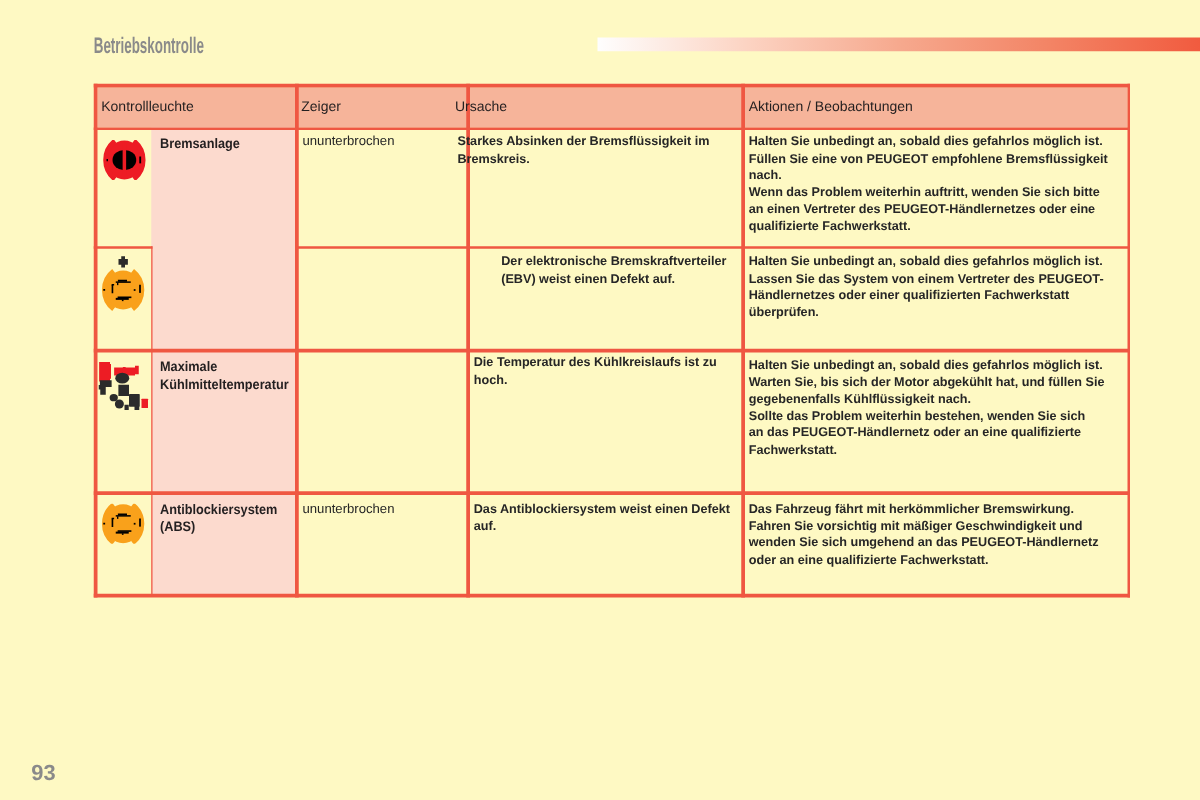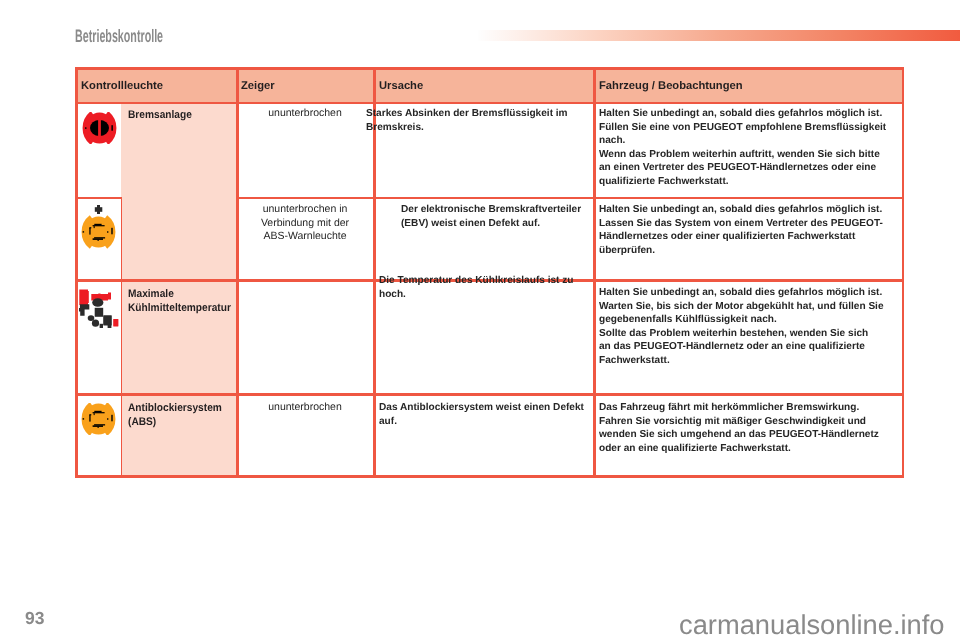--- a/index.html
+++ b/index.html
@@ -1,38 +1,38 @@
 <!DOCTYPE html>
 <html><head>
 <meta charset="utf-8">
 <style>
   html,body{margin:0;padding:0;}
   body{width:960px;height:640px;background:#000;overflow:hidden;
        font-family:"Liberation Sans",sans-serif;-webkit-font-smoothing:antialiased;
        text-rendering:geometricPrecision;}
-  .page{position:relative;width:960px;height:640px;overflow:hidden;background:#ffffff;
+  .page{position:relative;width:960px;height:640px;overflow:hidden;background:#fef9c3;
          filter:blur(0px);}
 
   .chapter-title{position:absolute;left:75px;top:26.5px;font-size:18px;font-weight:bold;
                  color:#8a8a8a;line-height:18px;transform:scaleX(0.595);transform-origin:0 0;}
   .grad-bar{position:absolute;left:478px;top:29.8px;width:482px;height:11.2px;
             background:linear-gradient(to right,#fefefe 0%,#fcd3c2 25%,#f6a98e 50%,#f38465 75%,#f15b3f 100%);}
 
   
   .tbl{position:absolute;left:0;top:0;width:960px;height:640px;}
   .hdrbg{position:absolute;left:77.5px;top:69.5px;width:824px;height:32.5px;background:#f6b49a;}
   .pinkbg{position:absolute;background:#fcdace;}
   .ln{position:absolute;background:#ef5742;}
-  .hdrtxt{position:absolute;font-size:11.2px;font-weight:bold;color:#231f20;top:80px;
+  .hdrtxt{position:absolute;font-size:11.2px;font-weight:normal;color:#231f20;top:80px;
           line-height:12px;white-space:nowrap;}
   .namelbl{position:absolute;font-size:11px;font-weight:bold;color:#231f20;
            line-height:14.4px;white-space:pre-line;transform:scaleX(0.925);transform-origin:0 0;}
   .bodytxt{position:absolute;font-size:10.1px;color:#262626;line-height:13.5px;
            white-space:pre-line;font-weight:bold;}
-  .bodytxt.plain{font-weight:normal;font-size:10.5px;text-align:center;}
+  .bodytxt.plain{font-weight:normal;font-size:10.5px;}
   .iconbox{position:absolute;}
 
   .pagenum{position:absolute;left:25px;top:608px;font-size:17.5px;font-weight:bold;color:#8a8a8a;}
   .wm{position:absolute;left:679px;top:609px;font-size:27.3px;color:#8a8a8a;letter-spacing:0px;}
 </style>
 </head>
 <body>
 
 <div class="page">
   <div class="chapter-title">Betriebskontrolle</div>
@@ -55,22 +55,22 @@
 
     <div class="ln" style="left:75px;top:67.2px;width:2.6px;height:410.4px"></div>
     <div class="ln" style="left:122px;top:102px;width:2px;height:0px"></div>
     <div class="ln" style="left:236px;top:67.2px;width:2.6px;height:410.4px"></div>
     <div class="ln" style="left:373px;top:67.2px;width:2.6px;height:410.4px"></div>
     <div class="ln" style="left:593px;top:67.2px;width:2.6px;height:410.4px"></div>
     <div class="ln" style="left:901.6px;top:67.2px;width:2.6px;height:410.4px"></div>
 
     <div class="hdrtxt" style="left:81px">Kontrollleuchte</div>
     <div class="hdrtxt" style="left:241px">Zeiger</div>
-    <div class="hdrtxt" style="left:379px">Ursache</div>
-    <div class="hdrtxt" style="left:599px">Fahrzeug / Beobachtungen</div>
+    <div class="hdrtxt" style="left:364px">Ursache</div>
+    <div class="hdrtxt" style="left:599px">Aktionen / Beobachtungen</div>
 
     <div class="iconbox" style="left:80px;top:112px">
       <svg viewBox="0 0 39 32" width="39" height="32" aria-hidden="true">
         <ellipse cx="19.5" cy="16" rx="14.2" ry="15.6" fill="#ed1c24"></ellipse>
         <g fill="none" stroke="#ed1c24" stroke-width="4.0">
           <path d="M12.0,0.8 A18.6,19.0 0 0 0 12.0,31.2"></path>
           <path d="M27.0,0.8 A18.6,19.0 0 0 1 27.0,31.2"></path>
         </g>
         <ellipse cx="19.5" cy="16" rx="9.5" ry="8.1" fill="#000"></ellipse>
         <rect x="18.1" y="4" width="2.8" height="24" fill="#ed1c24"></rect>
@@ -108,23 +108,20 @@
           <rect x="13.6" y="34.3" width="10.4" height="1.6"></rect>
           <rect x="18.5" y="35.6" width="1.3" height="1.3"></rect>
           <rect x="10.3" y="24.0" width="1.3" height="6.6"></rect>
           <rect x="10.3" y="23.2" width="2.0" height="1.2"></rect>
           <rect x="32.3" y="23.8" width="1.4" height="6.5"></rect>
           <rect x="3.6" y="27.2" width="1.5" height="1.4"></rect>
           <rect x="28.0" y="27.3" width="1.4" height="1.4"></rect>
         </g>
       </svg>
     </div>
-    <div class="bodytxt plain" style="left:242px;top:203px;width:126px">ununterbrochen in
-Verbindung mit der
-ABS-Warnleuchte</div>
     <div class="bodytxt" style="left:401px;top:203px;width:212px">Der elektronische Bremskraftverteiler
 (EBV) weist einen Defekt auf.</div>
     <div class="bodytxt" style="left:599px;top:203px;width:302px">Halten Sie unbedingt an, sobald dies gefahrlos möglich ist.
 Lassen Sie das System von einem Vertreter des PEUGEOT-
 Händlernetzes oder einer qualifizierten Fachwerkstatt
 überprüfen.</div>
 
     <div class="iconbox" style="left:79px;top:289px">
       <svg viewBox="0 0 41 39" width="41" height="39" aria-hidden="true">
         <g fill="#ed1c24">
@@ -139,21 +136,21 @@
           <ellipse cx="12.0" cy="29.1" rx="3.3" ry="2.9"></ellipse>
           <rect x="24.2" y="26.2" width="8.6" height="10.2" rx="0.6"></rect>
           <ellipse cx="16.5" cy="34.2" rx="3.6" ry="3.6"></ellipse>
           <rect x="20.6" y="34.8" width="3.4" height="4.2"></rect>
           <rect x="28.6" y="35.8" width="3.8" height="3.4"></rect>
         </g>
       </svg>
     </div>
     <div class="namelbl" style="left:128px;top:287px;width:112px">Maximale
 Kühlmitteltemperatur</div>
-    <div class="bodytxt" style="left:379px;top:274px;width:212px">Die Temperatur des Kühlkreislaufs ist zu
+    <div class="bodytxt" style="left:379px;top:284px;width:212px">Die Temperatur des Kühlkreislaufs ist zu
 hoch.</div>
     <div class="bodytxt" style="left:599px;top:286px;width:302px">Halten Sie unbedingt an, sobald dies gefahrlos möglich ist.
 Warten Sie, bis sich der Motor abgekühlt hat, und füllen Sie
 gegebenenfalls Kühlflüssigkeit nach.
 Sollte das Problem weiterhin bestehen, wenden Sie sich
 an das PEUGEOT-Händlernetz oder an eine qualifizierte
 Fachwerkstatt.</div>
 
     <div class="iconbox" style="left:79px;top:403px">
       <svg viewBox="0 0 39 32" width="39" height="32" aria-hidden="true">
@@ -182,14 +179,13 @@
     <div class="bodytxt plain" style="left:242px;top:401px;width:126px">ununterbrochen</div>
     <div class="bodytxt" style="left:379px;top:401px;width:212px">Das Antiblockiersystem weist einen Defekt
 auf.</div>
     <div class="bodytxt" style="left:599px;top:401px;width:302px">Das Fahrzeug fährt mit herkömmlicher Bremswirkung.
 Fahren Sie vorsichtig mit mäßiger Geschwindigkeit und
 wenden Sie sich umgehend an das PEUGEOT-Händlernetz
 oder an eine qualifizierte Fachwerkstatt.</div>
   </div>
 
   <div class="pagenum">93</div>
-  <div class="wm">carmanualsonline.info</div>
 </div>
 
 </body></html>

